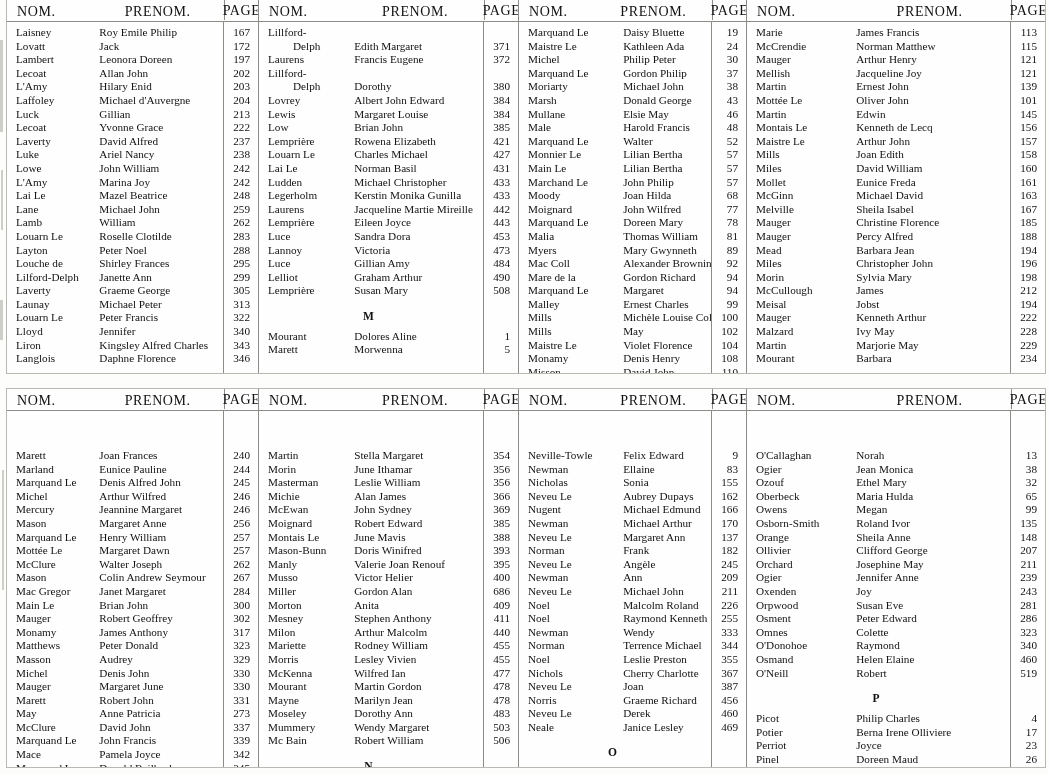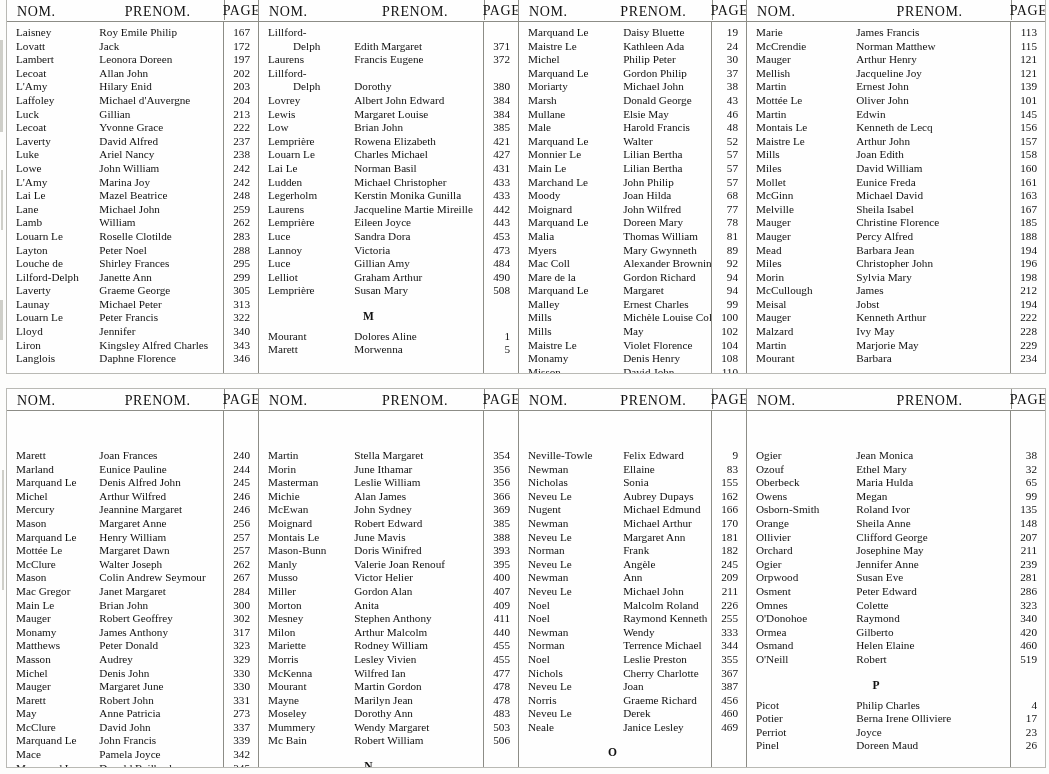--- a/index.html
+++ b/index.html
@@ -908,21 +908,21 @@
               <div class="e-page">395</div>
             </div>
           <div class="entry">
               <div class="e-nom">Musso</div>
               <div class="e-prenom">Victor Helier</div>
               <div class="e-page">400</div>
             </div>
           <div class="entry">
               <div class="e-nom">Miller</div>
               <div class="e-prenom">Gordon Alan</div>
-              <div class="e-page">407</div>
+              <div class="e-page">686</div>
             </div>
           <div class="entry">
               <div class="e-nom">Morton</div>
               <div class="e-prenom">Anita</div>
               <div class="e-page">409</div>
             </div>
           <div class="entry">
               <div class="e-nom">Mesney</div>
               <div class="e-prenom">Stephen Anthony</div>
               <div class="e-page">411</div>
@@ -1014,21 +1014,21 @@
               <div class="e-page">166</div>
             </div>
           <div class="entry">
               <div class="e-nom" style="width:45%">Newman</div>
               <div class="e-prenom">Michael Arthur</div>
               <div class="e-page">170</div>
             </div>
           <div class="entry">
               <div class="e-nom" style="width:45%">Neveu Le</div>
               <div class="e-prenom">Margaret Ann</div>
-              <div class="e-page">181</div>
+              <div class="e-page">137</div>
             </div>
           <div class="entry">
               <div class="e-nom" style="width:45%">Norman</div>
               <div class="e-prenom">Frank</div>
               <div class="e-page">182</div>
             </div>
           <div class="entry">
               <div class="e-nom" style="width:45%">Neveu Le</div>
               <div class="e-prenom">Angèle</div>
               <div class="e-page">245</div>
@@ -1108,20 +1108,25 @@
 
       <div class="col col-4">
         <div class="colhead">
           <div class="h-nom">NOM.</div>
           <div class="h-prenom">PRENOM.</div>
           <div class="h-page">PAGE</div>
         </div>
         <div class="entries" style="padding-top:38px">
           <div class="pagerule"></div>
           <div class="entry">
+              <div class="e-nom">O'Callaghan</div>
+              <div class="e-prenom">Norah</div>
+              <div class="e-page">13</div>
+            </div>
+          <div class="entry">
               <div class="e-nom">Ogier</div>
               <div class="e-prenom">Jean Monica</div>
               <div class="e-page">38</div>
             </div>
           <div class="entry">
               <div class="e-nom">Ozouf</div>
               <div class="e-prenom">Ethel Mary</div>
               <div class="e-page">32</div>
             </div>
           <div class="entry">
@@ -1153,45 +1158,45 @@
               <div class="e-nom">Orchard</div>
               <div class="e-prenom">Josephine May</div>
               <div class="e-page">211</div>
             </div>
           <div class="entry">
               <div class="e-nom">Ogier</div>
               <div class="e-prenom">Jennifer Anne</div>
               <div class="e-page">239</div>
             </div>
           <div class="entry">
+              <div class="e-nom">Oxenden</div>
+              <div class="e-prenom">Joy</div>
+              <div class="e-page">243</div>
+            </div>
+          <div class="entry">
               <div class="e-nom">Orpwood</div>
               <div class="e-prenom">Susan Eve</div>
               <div class="e-page">281</div>
             </div>
           <div class="entry">
               <div class="e-nom">Osment</div>
               <div class="e-prenom">Peter Edward</div>
               <div class="e-page">286</div>
             </div>
           <div class="entry">
               <div class="e-nom">Omnes</div>
               <div class="e-prenom">Colette</div>
               <div class="e-page">323</div>
             </div>
           <div class="entry">
               <div class="e-nom">O'Donohoe</div>
               <div class="e-prenom">Raymond</div>
               <div class="e-page">340</div>
             </div>
           <div class="entry">
-              <div class="e-nom">Ormea</div>
-              <div class="e-prenom">Gilberto</div>
-              <div class="e-page">420</div>
-            </div>
-          <div class="entry">
               <div class="e-nom">Osmand</div>
               <div class="e-prenom">Helen Elaine</div>
               <div class="e-page">460</div>
             </div>
           <div class="entry">
               <div class="e-nom">O'Neill</div>
               <div class="e-prenom">Robert</div>
               <div class="e-page">519</div>
             </div>
           <div class="entry spacer"></div>

